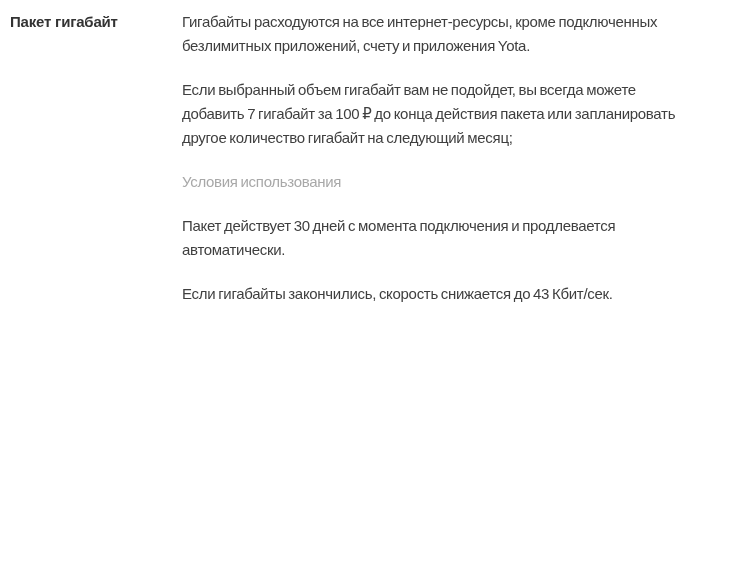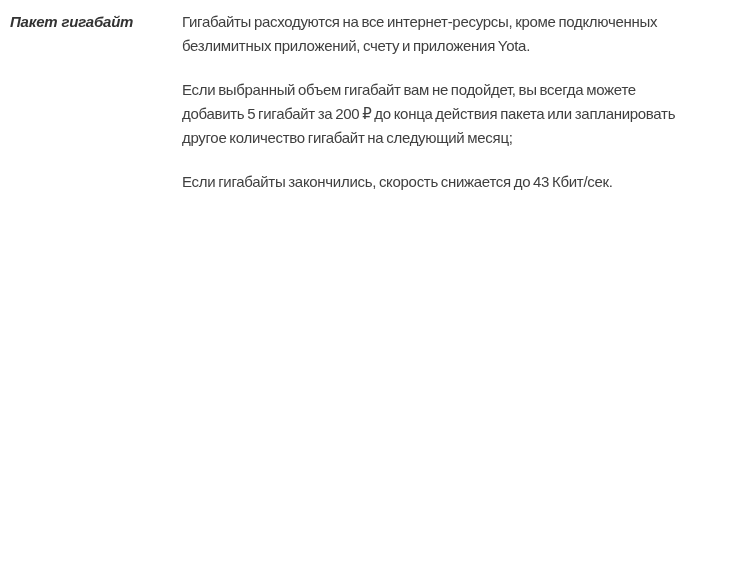--- a/index.html
+++ b/index.html
@@ -26,21 +26,20 @@
     flex: 0 0 172px;
     box-sizing: border-box;
   }
   .label-col h2 {
     margin: 0;
     font-size: 15px;
     line-height: 24px;
     font-weight: bold;
     color: #333333;
     letter-spacing: -0.2px;
-    font-style: italic;
   }
   .content-col {
     flex: 1 1 auto;
     min-width: 0;
     color: #3f3f3f;
     font-size: 15px;
     line-height: 24px;
     letter-spacing: -0.3px;
     word-spacing: -1px;
   }
@@ -59,19 +58,22 @@
   <div class="row">
 
     <div class="label-col">
       <h2>Пакет гигабайт</h2>
     </div>
 
     <div class="content-col">
       <p>Гигабайты расходуются на все интернет-ресурсы, кроме подключенных
 безлимитных приложений, счету и приложения Yota.</p>
       <p>Если выбранный объем гигабайт вам не подойдет, вы всегда можете
-добавить 5 гигабайт за 200 ₽ до конца действия пакета или запланировать
+добавить 7 гигабайт за 100 ₽ до конца действия пакета или запланировать
 другое количество гигабайт на следующий месяц;</p>
+      <p class="muted">Условия использования</p>
+      <p>Пакет действует 30 дней с момента подключения и продлевается
+автоматически.</p>
       <p>Если гигабайты закончились, скорость снижается до 43 Кбит/сек.</p>
     </div>
 
   </div>
 </div>
 
 </body></html>

